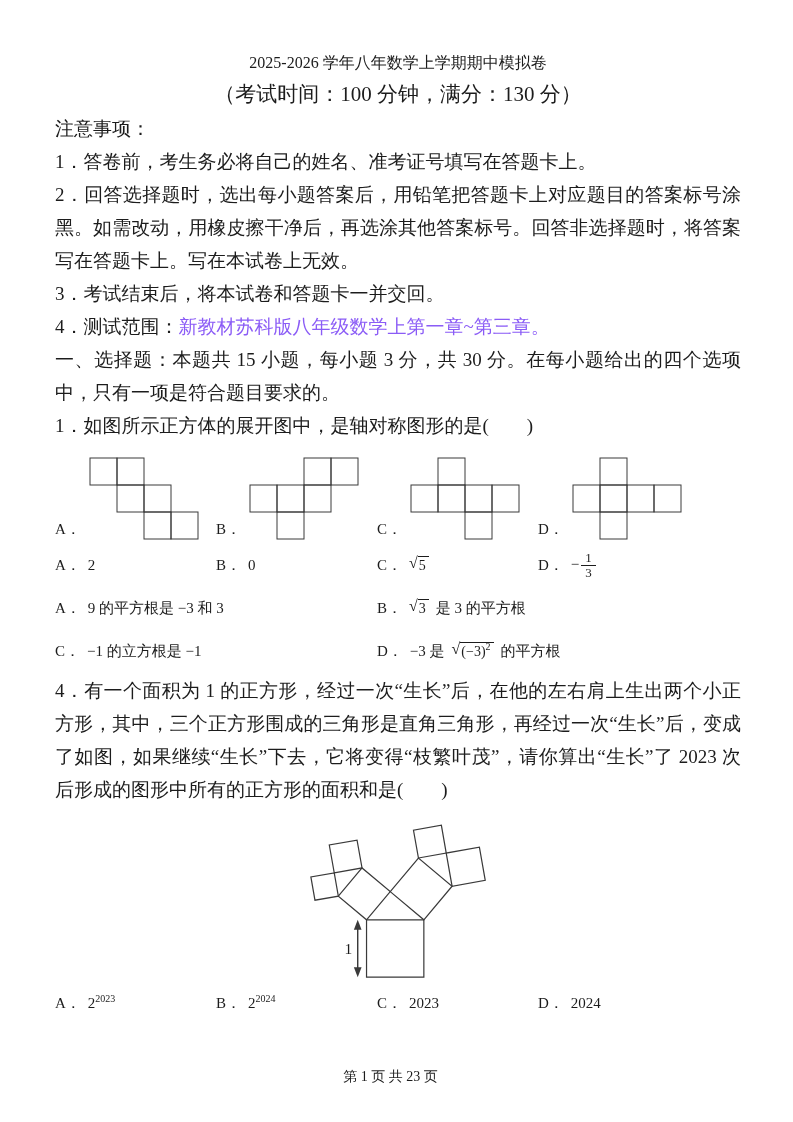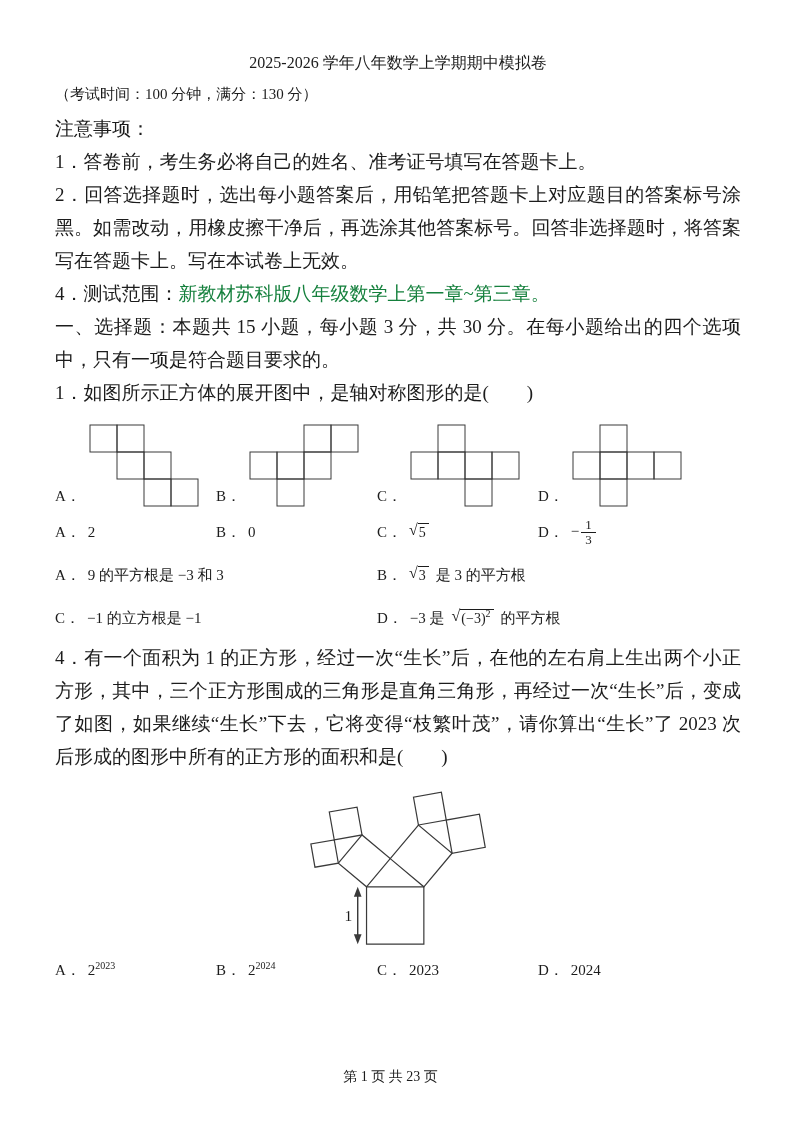--- a/index.html
+++ b/index.html
@@ -16,32 +16,32 @@
     padding:50px 52px 4px 55px;
   }
   .title{
     text-align:center;
     font-size:16px;
     line-height:26px;
     font-weight:normal;
     margin:0;
   }
   .subtitle{
-    text-align:left;
-    font-size:15px;
+    text-align:center;
+    font-size:21px;
     line-height:36px;
     margin:0;
   }
   .para{
     font-size:19px;
     line-height:33px;
     margin:0;
   }
   .just{text-align:justify;}
-  .red{color:#15803d;margin-top:28px;}
+  .red{color:#8b5cf6;margin-top:28px;}
   
   .q1-row{
     display:flex;
     align-items:flex-end;
     margin:6px 0 2px 0;
     height:92px;
   }
   .q1-item{display:flex;align-items:flex-end;gap:8px;}
   .q1-item.w{width:161px;}
   .opt-label{font-size:15px;line-height:22px;}
@@ -79,20 +79,21 @@
 <body>
 
 <div class="page">
 
   <h1 class="title">2025-2026 学年八年数学上学期期中模拟卷</h1>
   <div class="subtitle">（考试时间：100 分钟，满分：130 分）</div>
 
   <div class="para">注意事项：</div>
   <div class="para just">1．答卷前，考生务必将自己的姓名、准考证号填写在答题卡上。</div>
   <div class="para just">2．回答选择题时，选出每小题答案后，用铅笔把答题卡上对应题目的答案标号涂黑。如需改动，用橡皮擦干净后，再选涂其他答案标号。回答非选择题时，将答案写在答题卡上。写在本试卷上无效。</div>
+  <div class="para">3．考试结束后，将本试卷和答题卡一并交回。</div>
   <div class="para"><span>4．测试范围：</span><span class="red">新教材苏科版八年级数学上第一章~第三章。</span></div>
 
   <div class="para just">一、选择题：本题共 15 小题，每小题 3 分，共 30 分。在每小题给出的四个选项中，只有一项是符合题目要求的。</div>
 
   <div class="para">1．如图所示正方体的展开图中，是轴对称图形的是(　　)</div>
 
   <div class="q1-row">
     <div class="q1-item w">
       <span class="opt-label">A．</span>
       <span class="net">

